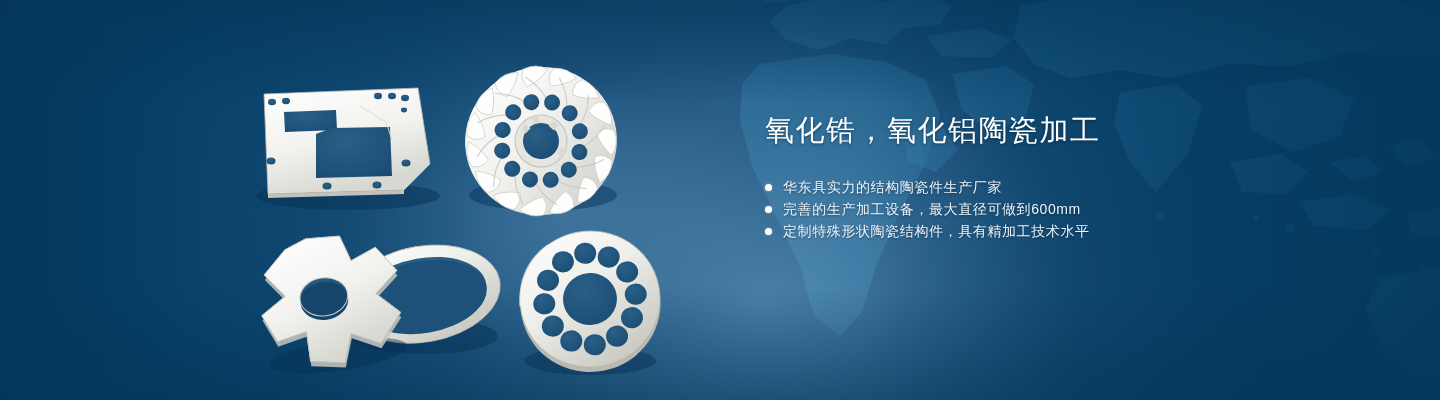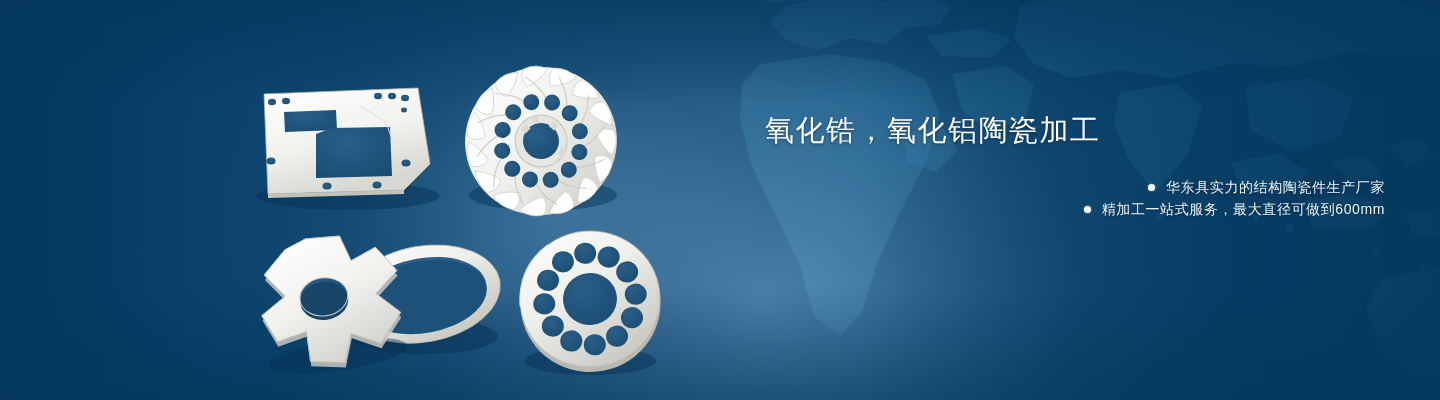--- a/index.html
+++ b/index.html
@@ -99,21 +99,20 @@
   .bullets {
     list-style: none;
     margin: 28px 0 0 0;
     padding: 0;
   }
   .bullet {
     display: flex;
     align-items: center;
     height: 22px;
     margin-bottom: 0px;
-    justify-content: flex-end;
   }
   .dot {
     flex: 0 0 auto;
     width: 7px;
     height: 7px;
     border-radius: 50%;
     background: #ffffff;
     margin-right: 11px;
     box-shadow: 0 0 2px rgba(255,255,255,0.5);
   }
@@ -352,18 +351,22 @@
 
   <div class="copy">
     <h1 class="headline">氧化锆，氧化铝陶瓷加工</h1>
     <ul class="bullets">
       <li class="bullet">
         <span class="dot"></span>
         <span class="btext">华东具实力的结构陶瓷件生产厂家</span>
       </li>
       <li class="bullet">
         <span class="dot"></span>
-        <span class="btext">精加工一站式服务，最大直径可做到600mm</span>
+        <span class="btext">完善的生产加工设备，最大直径可做到600mm</span>
+      </li>
+      <li class="bullet">
+        <span class="dot"></span>
+        <span class="btext">定制特殊形状陶瓷结构件，具有精加工技术水平</span>
       </li>
     </ul>
   </div>
 
 </div>
 
 </body></html>

